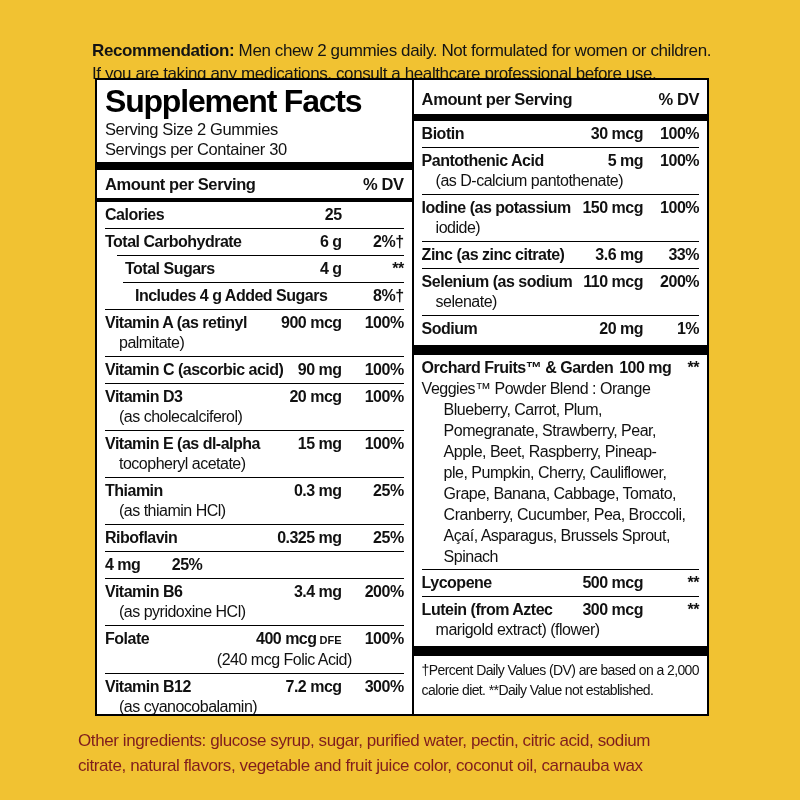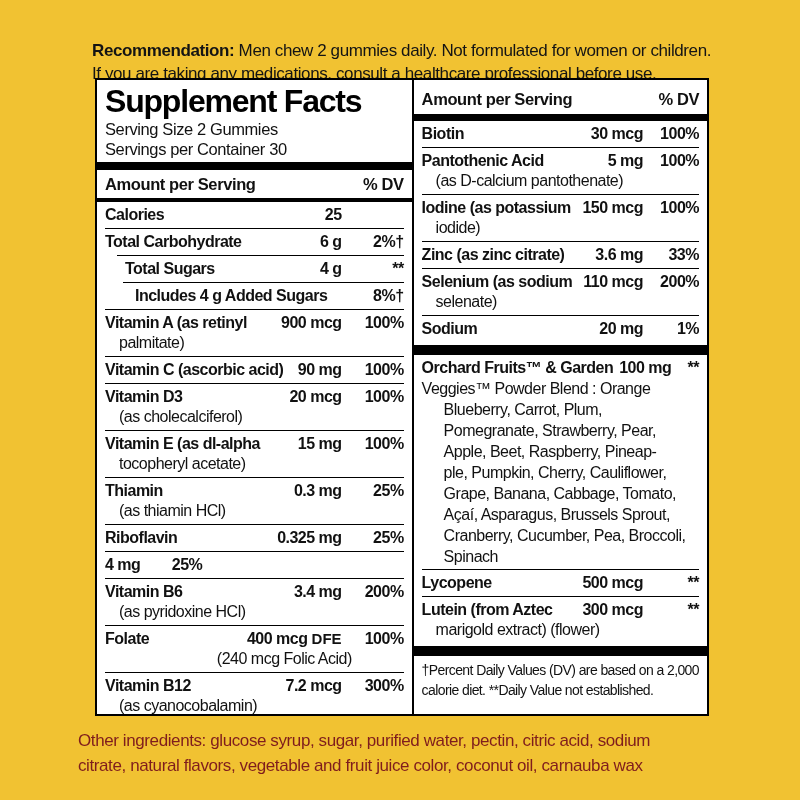--- a/index.html
+++ b/index.html
@@ -28,21 +28,21 @@
            letter-spacing:-0.4px;padding:4px 0 2px 0;line-height:20px;}
 
   .rows{font-size:16px;letter-spacing:-0.5px;}
   .row{padding:3px 0 3px 0;}
   .hr{border-top:1px solid #000;}
   .rl{display:flex;align-items:baseline;line-height:20px;font-weight:bold;}
   .name{flex:1 1 auto;padding-right:4px;}
   .amt{flex:0 0 auto;text-align:right;white-space:nowrap;}
   .dv{flex:0 0 62px;text-align:right;white-space:nowrap;}
   .col-right .dv{flex-basis:56px;}
-  .sfx{font-size:15px;letter-spacing:0;}
+  .sfx{font-size:11px;letter-spacing:0;}
   .name2{padding-left:14px;line-height:20px;}
   .c2{text-align:center;padding-left:60px;}
   .ind1{margin-left:12px;}
   .ind1 .name{padding-left:8px;}
   .ind2{margin-left:18px;}
   .ind2 .name{padding-left:12px;}
 
   .blend{padding:3px 0 2px 0;font-size:16px;letter-spacing:-0.5px;}
   .blend .rl .amt{flex:0 0 auto;padding-left:6px;text-align:center;}
   .blend .rl .sp{flex:1 1 auto;}
@@ -246,22 +246,22 @@
           <span class="sp"></span>
           <span>**</span>
         </div>
         <div id="blend-lines">
             <div class="bl bl-first">Veggies™ Powder Blend : Orange</div>
             <div class="bl">Blueberry, Carrot, Plum,</div>
             <div class="bl">Pomegranate, Strawberry, Pear,</div>
             <div class="bl">Apple, Beet, Raspberry, Pineap-</div>
             <div class="bl">ple, Pumpkin, Cherry, Cauliflower,</div>
             <div class="bl">Grape, Banana, Cabbage, Tomato,</div>
+            <div class="bl">Cranberry, Cucumber, Pea, Broccoli,</div>
             <div class="bl">Açaí, Asparagus, Brussels Sprout,</div>
-            <div class="bl">Cranberry, Cucumber, Pea, Broccoli,</div>
             <div class="bl">Spinach</div>
           </div>
       </div>
 
       <div class="rows" id="right-rows-bottom">
           <div class="row hr">
             <div class="rl">
               <span class="name">Lycopene</span>
               <span class="amt">500 mcg</span>
               <span class="dv">**</span>

